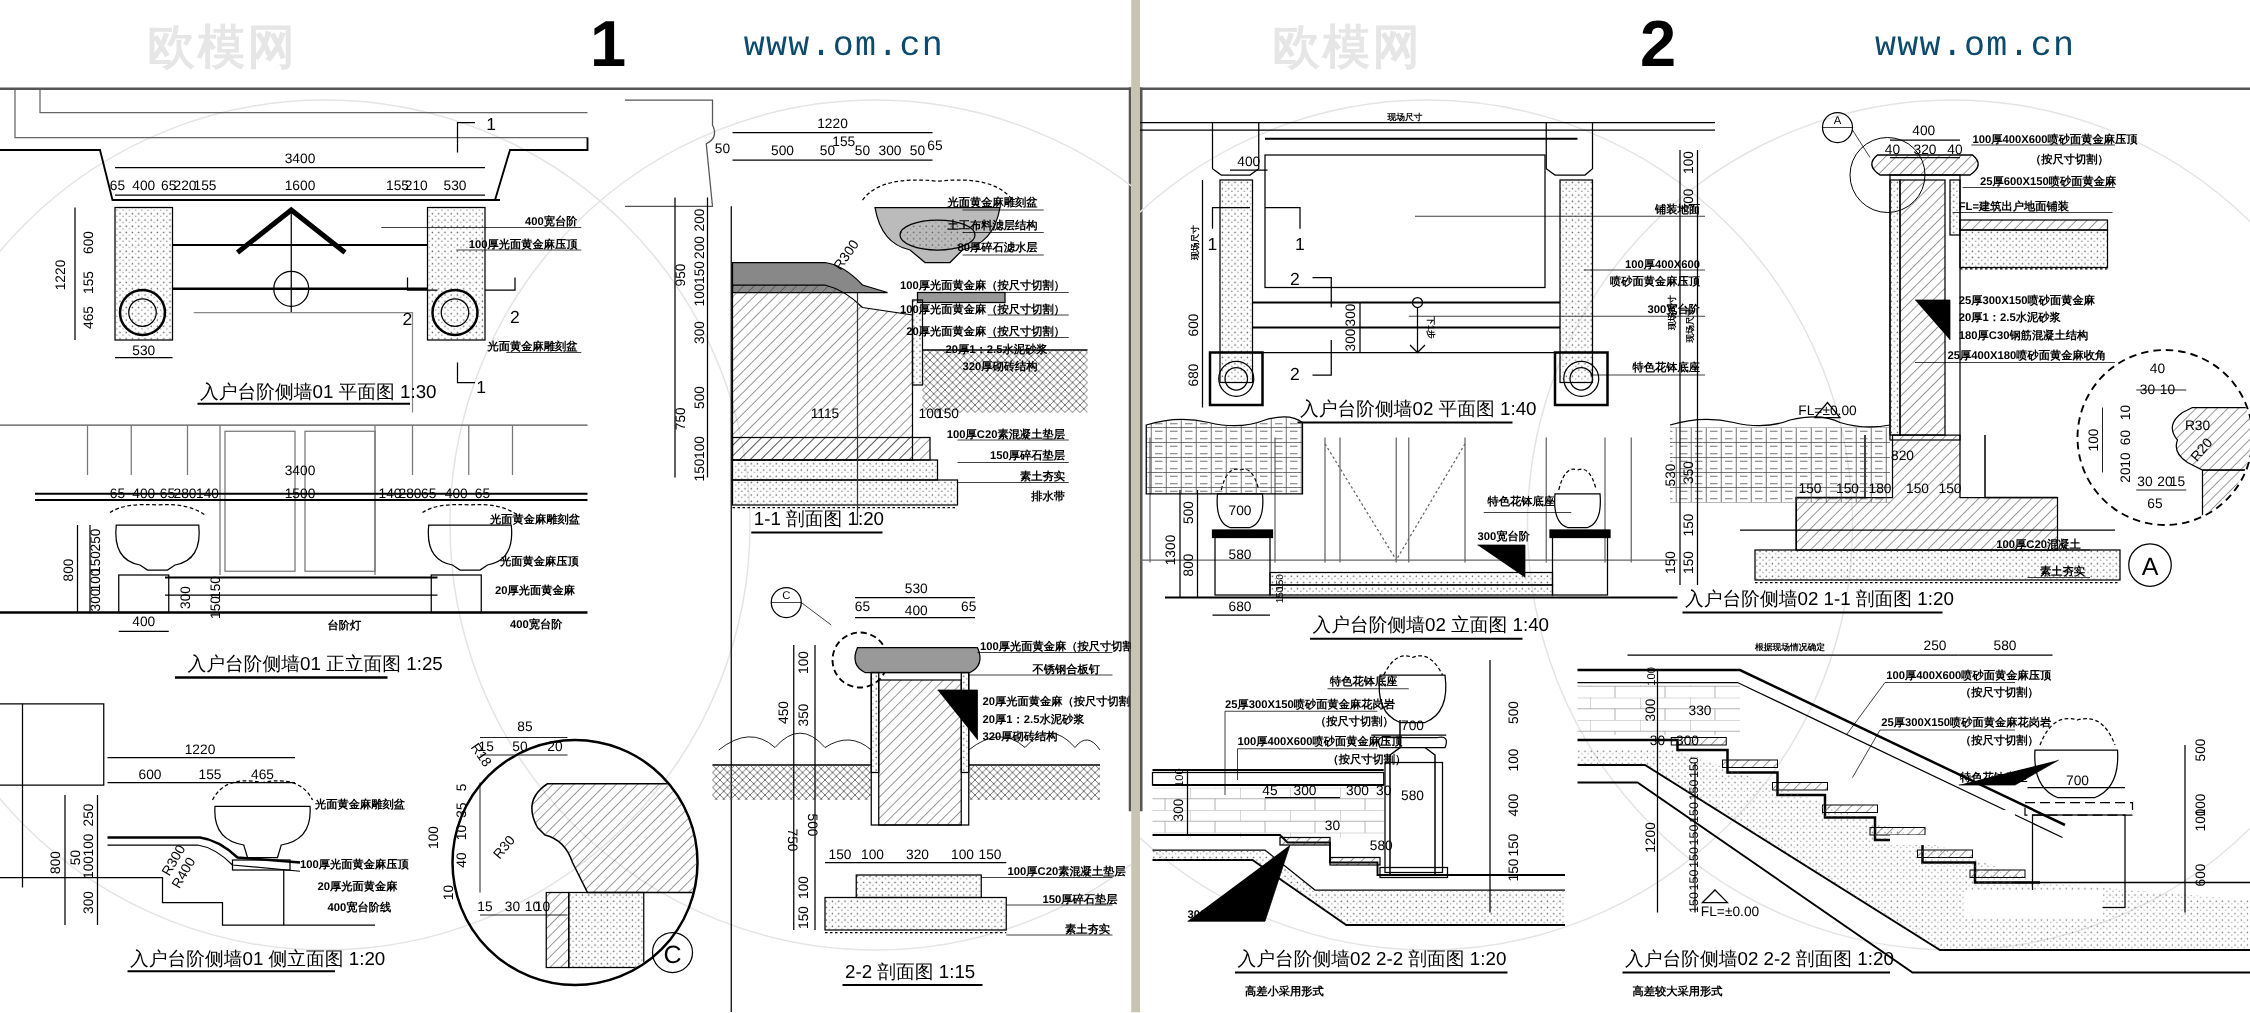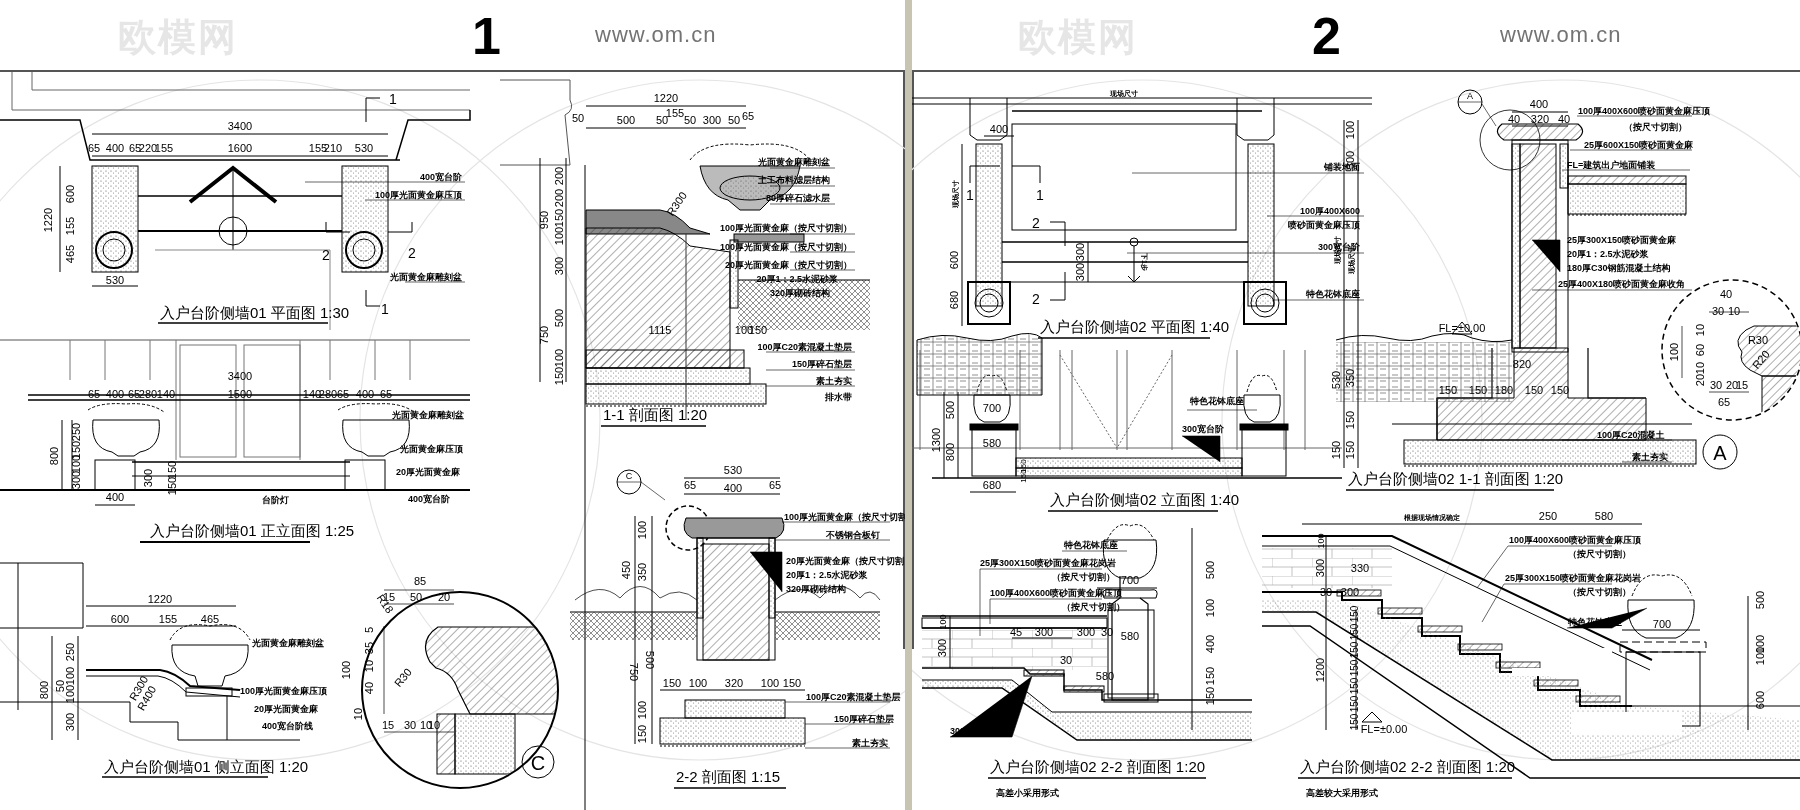--- a/index.html
+++ b/index.html
@@ -6,21 +6,21 @@
   body{width:1800px;height:810px;position:relative;overflow:hidden;font-family:"DejaVu Sans","Liberation Sans",sans-serif;color:#000;}
   .sheet{position:absolute;top:0;height:649px;background:#fff;}
   .sheet-1{left:0;width:905px;}
   .sheet-2{left:912px;width:888px;}
   .divider{position:absolute;left:905px;top:0;width:7px;height:810px;background:#c8c4b2;}
   .frame{position:absolute;top:70px;bottom:0;border-top:2px solid #555;border-left:2px solid #555;}
   .sheet-1 .frame{left:0;right:0;border-left:none;border-right:2px solid #555;}
   .sheet-2 .frame{left:0;right:0;}
   .sheet-num{position:absolute;top:6px;font-family:"Liberation Sans",sans-serif;font-weight:bold;font-size:52px;line-height:60px;}
   .wm-logo{position:absolute;top:12px;font-family:"DejaVu Sans",sans-serif;font-size:38px;color:#e6e6e6;letter-spacing:2px;font-weight:bold;}
-  .wm-url{position:absolute;top:22px;font-family:Liberation Sans, sans-serif;font-size:22px;color:#737373;letter-spacing:1px;}
+  .wm-url{position:absolute;top:22px;font-family:Liberation Mono, monospace;font-size:28px;color:#0c4a6e;letter-spacing:1px;}
   svg{position:absolute;left:0;top:0;}
   svg text{font-family:"Liberation Sans",sans-serif;}
   .dim{font-size:11px;}
   .note{font-size:9px;font-weight:bold;}
   .title{font-size:15px;}
 </style>
 </head>
 <body>
 
 <div class="sheet sheet-1">

